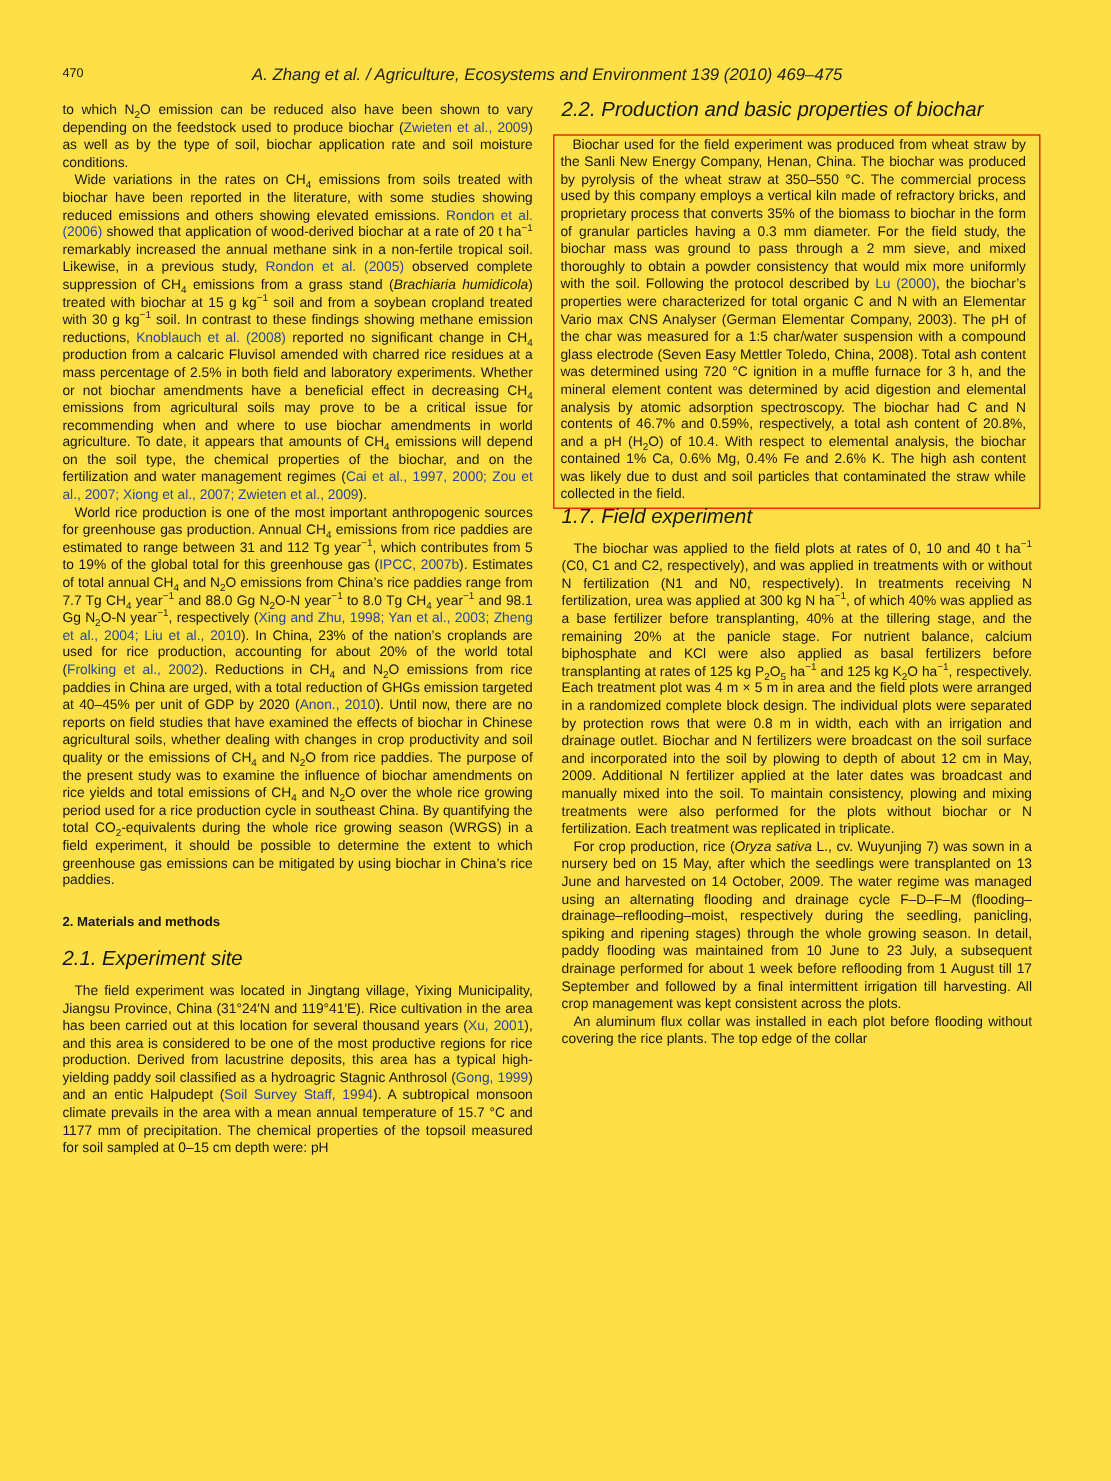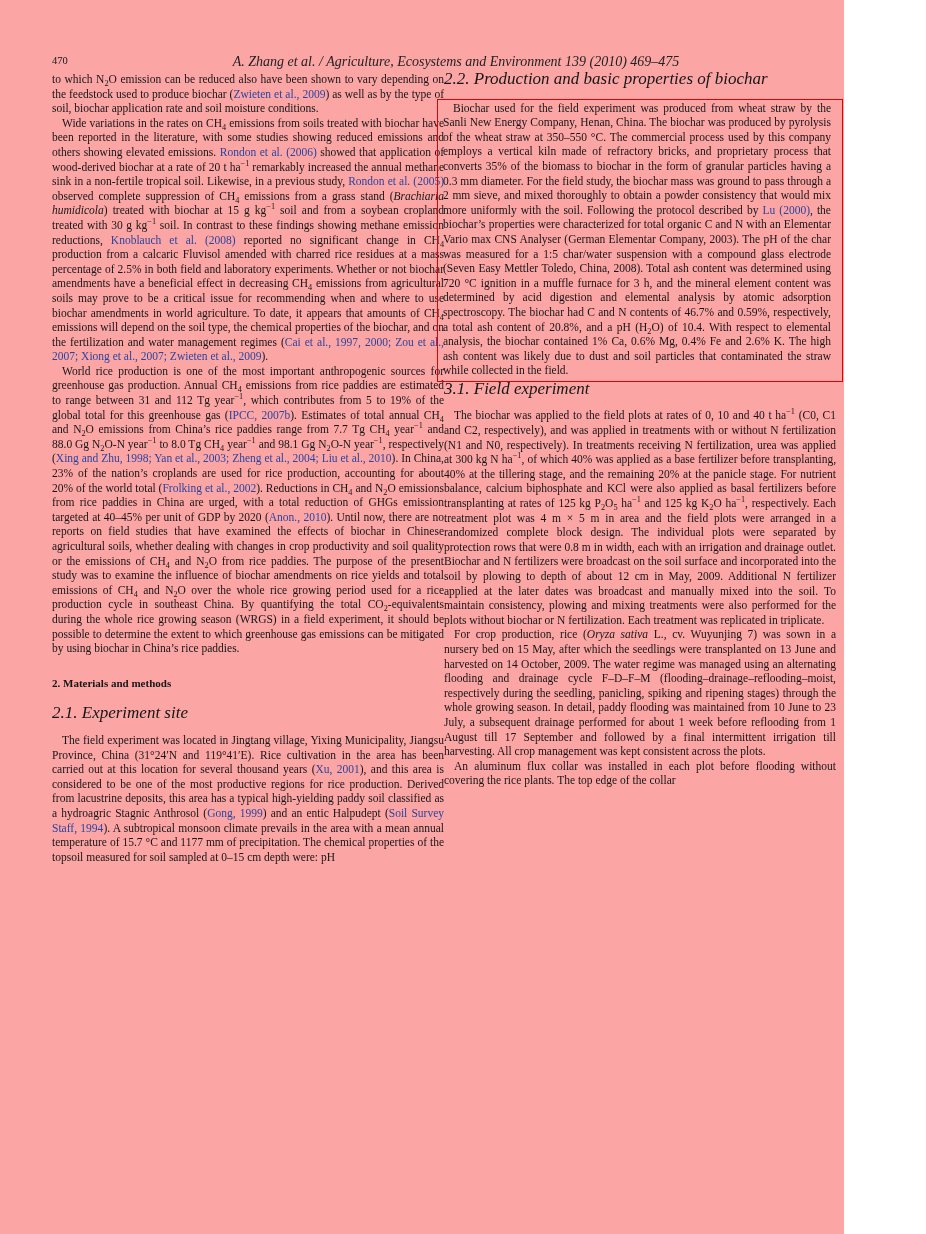--- a/index.html
+++ b/index.html
@@ -1,24 +1,24 @@
 <!DOCTYPE html>
 <html lang="en"><head>
 <meta charset="utf-8">
 <title>Paper page 470</title>
 <style>
   * { box-sizing: border-box; }
   html, body { margin: 0; padding: 0; background: #ffffff; }
   .page {
     position: relative;
-    width: 844px;
+    width: 926px;
     height: 1234px;
-    background: #fca5a5;
+    background: #fde047;
     overflow: hidden;
-    font-family: Liberation Serif, serif;
+    font-family: Liberation Sans, sans-serif;
     color: #161616;
   }
   .page-header {
     position: absolute;
     top: 54px;
     left: 52px;
     width: 808px;
     height: 16px;
   }
   .page-number {
@@ -28,24 +28,25 @@
   }
   .running-title {
     display: block;
     text-align: center;
     font-style: italic;
     font-size: 14px;
     color: #222;
   }
   .content {
     position: absolute;
-    top: 72px;
+    top: 85px;
     left: 52px;
     width: 808px;
     display: flex;
+    gap: 24px;
   }
   .col {
     width: 392px;
     font-size: 11.5px;
     line-height: 14.6px;
     text-align: justify;
   }
   p { margin: 0; text-indent: 10px; }
   p.cont { text-indent: 0; }
   h2.sec {
@@ -89,20 +90,20 @@
       <h2 class="sec">2. Materials and methods</h2>
       <h3 class="subsec">2.1. Experiment site</h3>
       <p>The field experiment was located in Jingtang village, Yixing Municipality, Jiangsu Province, China (31°24′N and 119°41′E). Rice cultivation in the area has been carried out at this location for several thousand years (<span class="c">Xu, 2001</span>), and this area is considered to be one of the most productive regions for rice production. Derived from lacustrine deposits, this area has a typical high-yielding paddy soil classified as a hydroagric Stagnic Anthrosol (<span class="c">Gong, 1999</span>) and an entic Halpudept (<span class="c">Soil Survey Staff, 1994</span>). A subtropical monsoon climate prevails in the area with a mean annual temperature of 15.7 °C and 1177 mm of precipitation. The chemical properties of the topsoil measured for soil sampled at 0–15 cm depth were: pH</p>
     </div>
 
     <div class="col">
       <h3 class="subsec">2.2. Production and basic properties of biochar</h3>
       <div class="redbox">
         <p>Biochar used for the field experiment was produced from wheat straw by the Sanli New Energy Company, Henan, China. The biochar was produced by pyrolysis of the wheat straw at 350–550 °C. The commercial process used by this company employs a vertical kiln made of refractory bricks, and proprietary process that converts 35% of the biomass to biochar in the form of granular particles having a 0.3 mm diameter. For the field study, the biochar mass was ground to pass through a 2 mm sieve, and mixed thoroughly to obtain a powder consistency that would mix more uniformly with the soil. Following the protocol described by <span class="c">Lu (2000)</span>, the biochar’s properties were characterized for total organic C and N with an Elementar Vario max CNS Analyser (German Elementar Company, 2003). The pH of the char was measured for a 1:5 char/water suspension with a compound glass electrode (Seven Easy Mettler Toledo, China, 2008). Total ash content was determined using 720 °C ignition in a muffle furnace for 3 h, and the mineral element content was determined by acid digestion and elemental analysis by atomic adsorption spectroscopy. The biochar had C and N contents of 46.7% and 0.59%, respectively, a total ash content of 20.8%, and a pH (H<sub>2</sub>O) of 10.4. With respect to elemental analysis, the biochar contained 1% Ca, 0.6% Mg, 0.4% Fe and 2.6% K. The high ash content was likely due to dust and soil particles that contaminated the straw while collected in the field.</p>
       </div>
-      <h3 class="subsec">3.1. Field experiment</h3>
+      <h3 class="subsec">1.7. Field experiment</h3>
       <p>The biochar was applied to the field plots at rates of 0, 10 and 40 t ha<sup>−1</sup> (C0, C1 and C2, respectively), and was applied in treatments with or without N fertilization (N1 and N0, respectively). In treatments receiving N fertilization, urea was applied at 300 kg N ha<sup>−1</sup>, of which 40% was applied as a base fertilizer before transplanting, 40% at the tillering stage, and the remaining 20% at the panicle stage. For nutrient balance, calcium biphosphate and KCl were also applied as basal fertilizers before transplanting at rates of 125 kg P<sub>2</sub>O<sub>5</sub> ha<sup>−1</sup> and 125 kg K<sub>2</sub>O ha<sup>−1</sup>, respectively. Each treatment plot was 4 m × 5 m in area and the field plots were arranged in a randomized complete block design. The individual plots were separated by protection rows that were 0.8 m in width, each with an irrigation and drainage outlet. Biochar and N fertilizers were broadcast on the soil surface and incorporated into the soil by plowing to depth of about 12 cm in May, 2009. Additional N fertilizer applied at the later dates was broadcast and manually mixed into the soil. To maintain consistency, plowing and mixing treatments were also performed for the plots without biochar or N fertilization. Each treatment was replicated in triplicate.</p>
       <p>For crop production, rice (<i>Oryza sativa</i> L., cv. Wuyunjing 7) was sown in a nursery bed on 15 May, after which the seedlings were transplanted on 13 June and harvested on 14 October, 2009. The water regime was managed using an alternating flooding and drainage cycle F–D–F–M (flooding–drainage–reflooding–moist, respectively during the seedling, panicling, spiking and ripening stages) through the whole growing season. In detail, paddy flooding was maintained from 10 June to 23 July, a subsequent drainage performed for about 1 week before reflooding from 1 August till 17 September and followed by a final intermittent irrigation till harvesting. All crop management was kept consistent across the plots.</p>
       <p>An aluminum flux collar was installed in each plot before flooding without covering the rice plants. The top edge of the collar</p>
     </div>
 
   </div>
 </div>
 
 </body></html>

